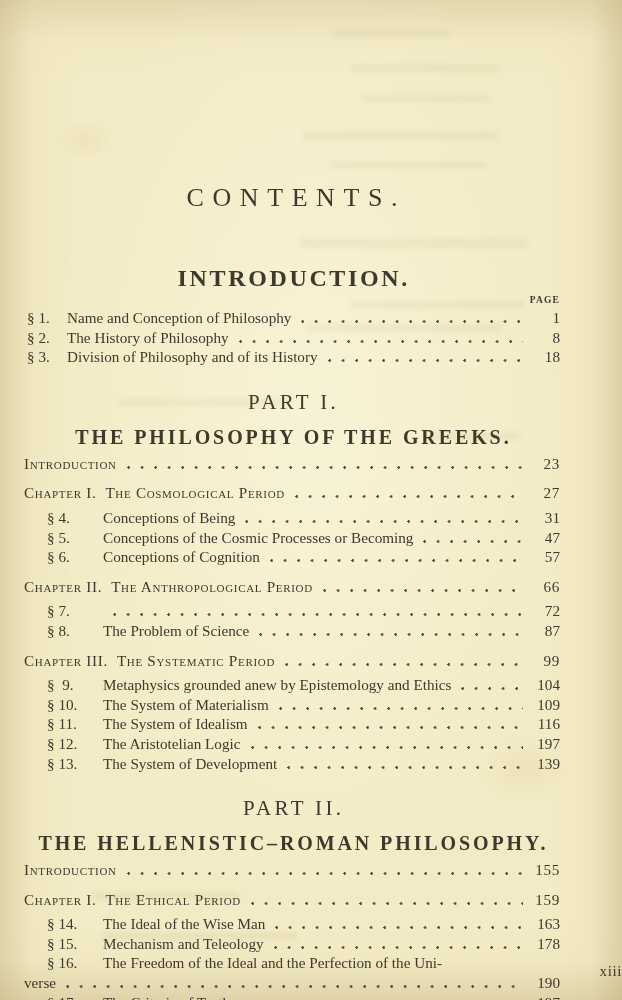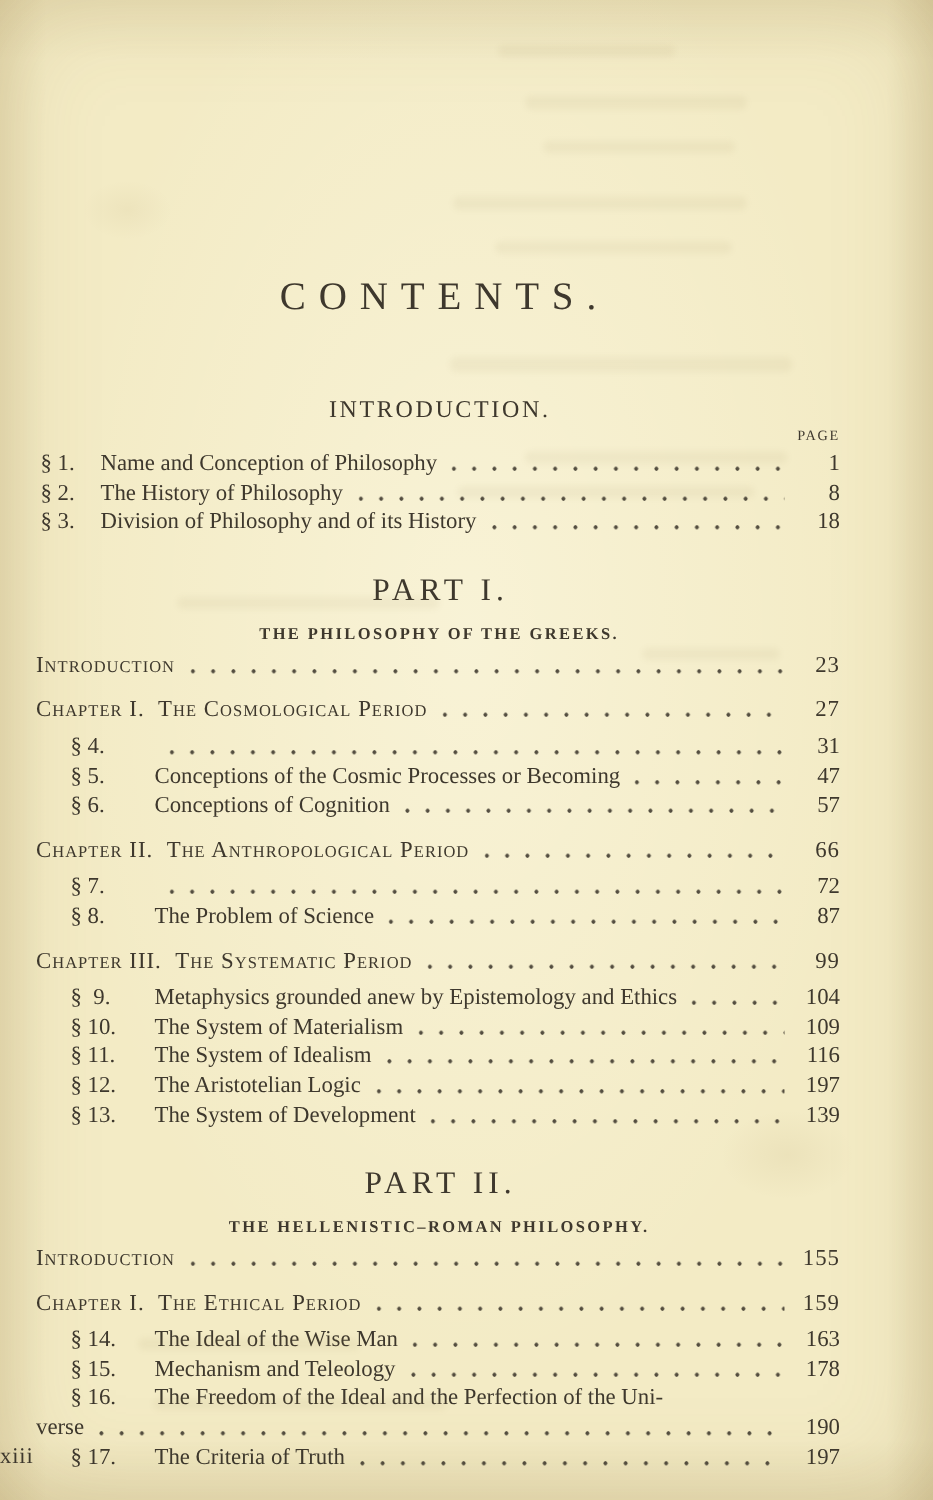--- a/index.html
+++ b/index.html
@@ -51,37 +51,37 @@
     text-align:center;
     font-size:21px;
     font-weight:500;
     letter-spacing:0.16em;
     text-indent:0.16em;
   }
 
   .section-heading {
     margin:0 0 5px 0;
     text-align:center;
-    font-size:11px;
+    font-size:20px;
     font-weight:600;
     letter-spacing:0.145em;
     text-indent:0.145em;
   }
   .section-heading.major {
-    font-size:16px;
-    font-weight:400;
+    font-size:24px;
+    font-weight:700;
     letter-spacing:0.11em;
     margin-bottom:3px;
     margin-top:12px;
   }
 
   .page-label {
     text-align:right;
     font-size:9.5px;
-    font-weight:400;
+    font-weight:700;
     letter-spacing:0.12em;
     margin:2px 0 3px 0;
   }
 
   .row {
     display:flex;
     align-items:baseline;
     font-size:15.2px;
     line-height:19.6px;
   }
@@ -119,21 +119,21 @@
     flex:0 0 auto;
     min-width:30px;
     text-align:right;
     white-space:nowrap;
   }
 
   .folio {
     position:absolute;
     left:0; right:0;
     top:963px;
-    text-align:left;
+    text-align:right;
     font-size:15px;
     letter-spacing:0.04em;
   }
 </style>
 </head>
 <body>
 
 <div class="page">
 
   <div class="ghost" style="top:30px; left:332px; width:118px; height:8px;"></div>
@@ -182,20 +182,21 @@
           <span class="pageno">23</span>
         </div>
         <div class="row chapter">
           <span class="chapter-label">Chapter I.</span>
           <span class="title">The Cosmological Period</span>
           <span class="leader"></span>
           <span class="pageno">27</span>
         </div>
         <div class="row section level2">
           <span class="num">§ 4.</span>
+          <span class="title">Conceptions of Being</span>
           <span class="leader"></span>
           <span class="pageno">31</span>
         </div>
         <div class="row section level2">
           <span class="num">§ 5.</span>
           <span class="title">Conceptions of the Cosmic Processes or Becoming</span>
           <span class="leader"></span>
           <span class="pageno">47</span>
         </div>
         <div class="row section level2">

